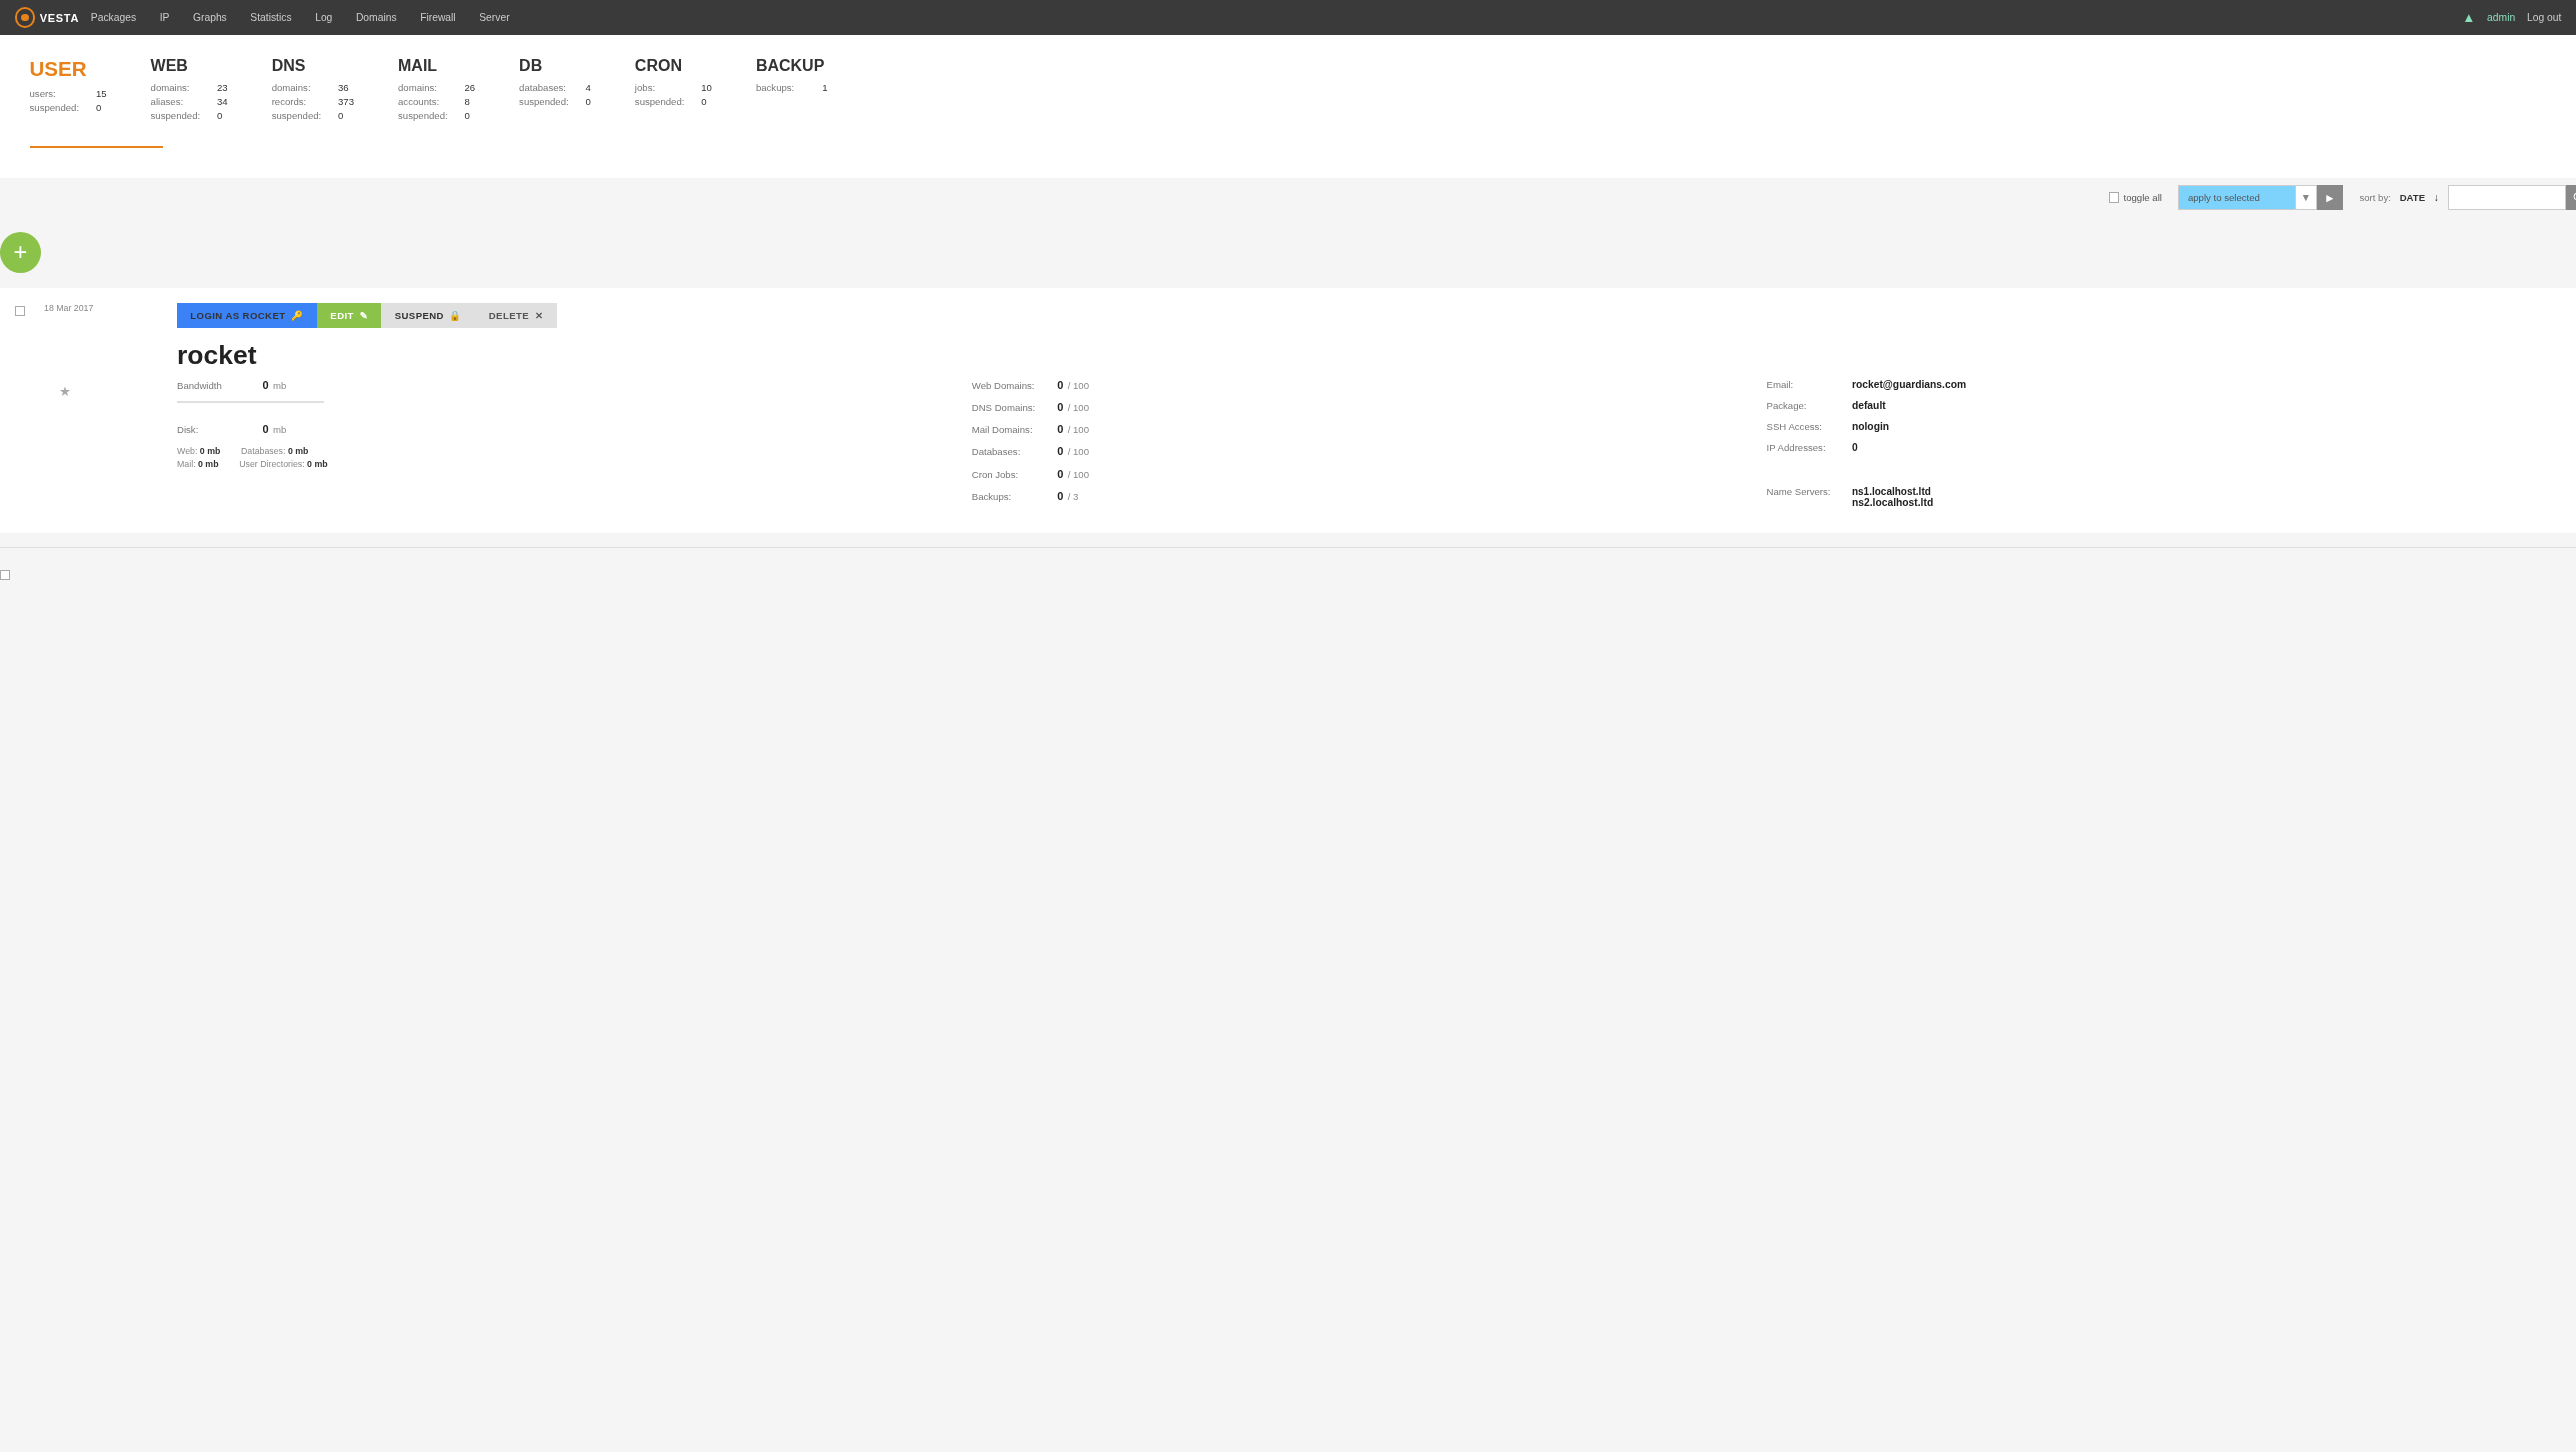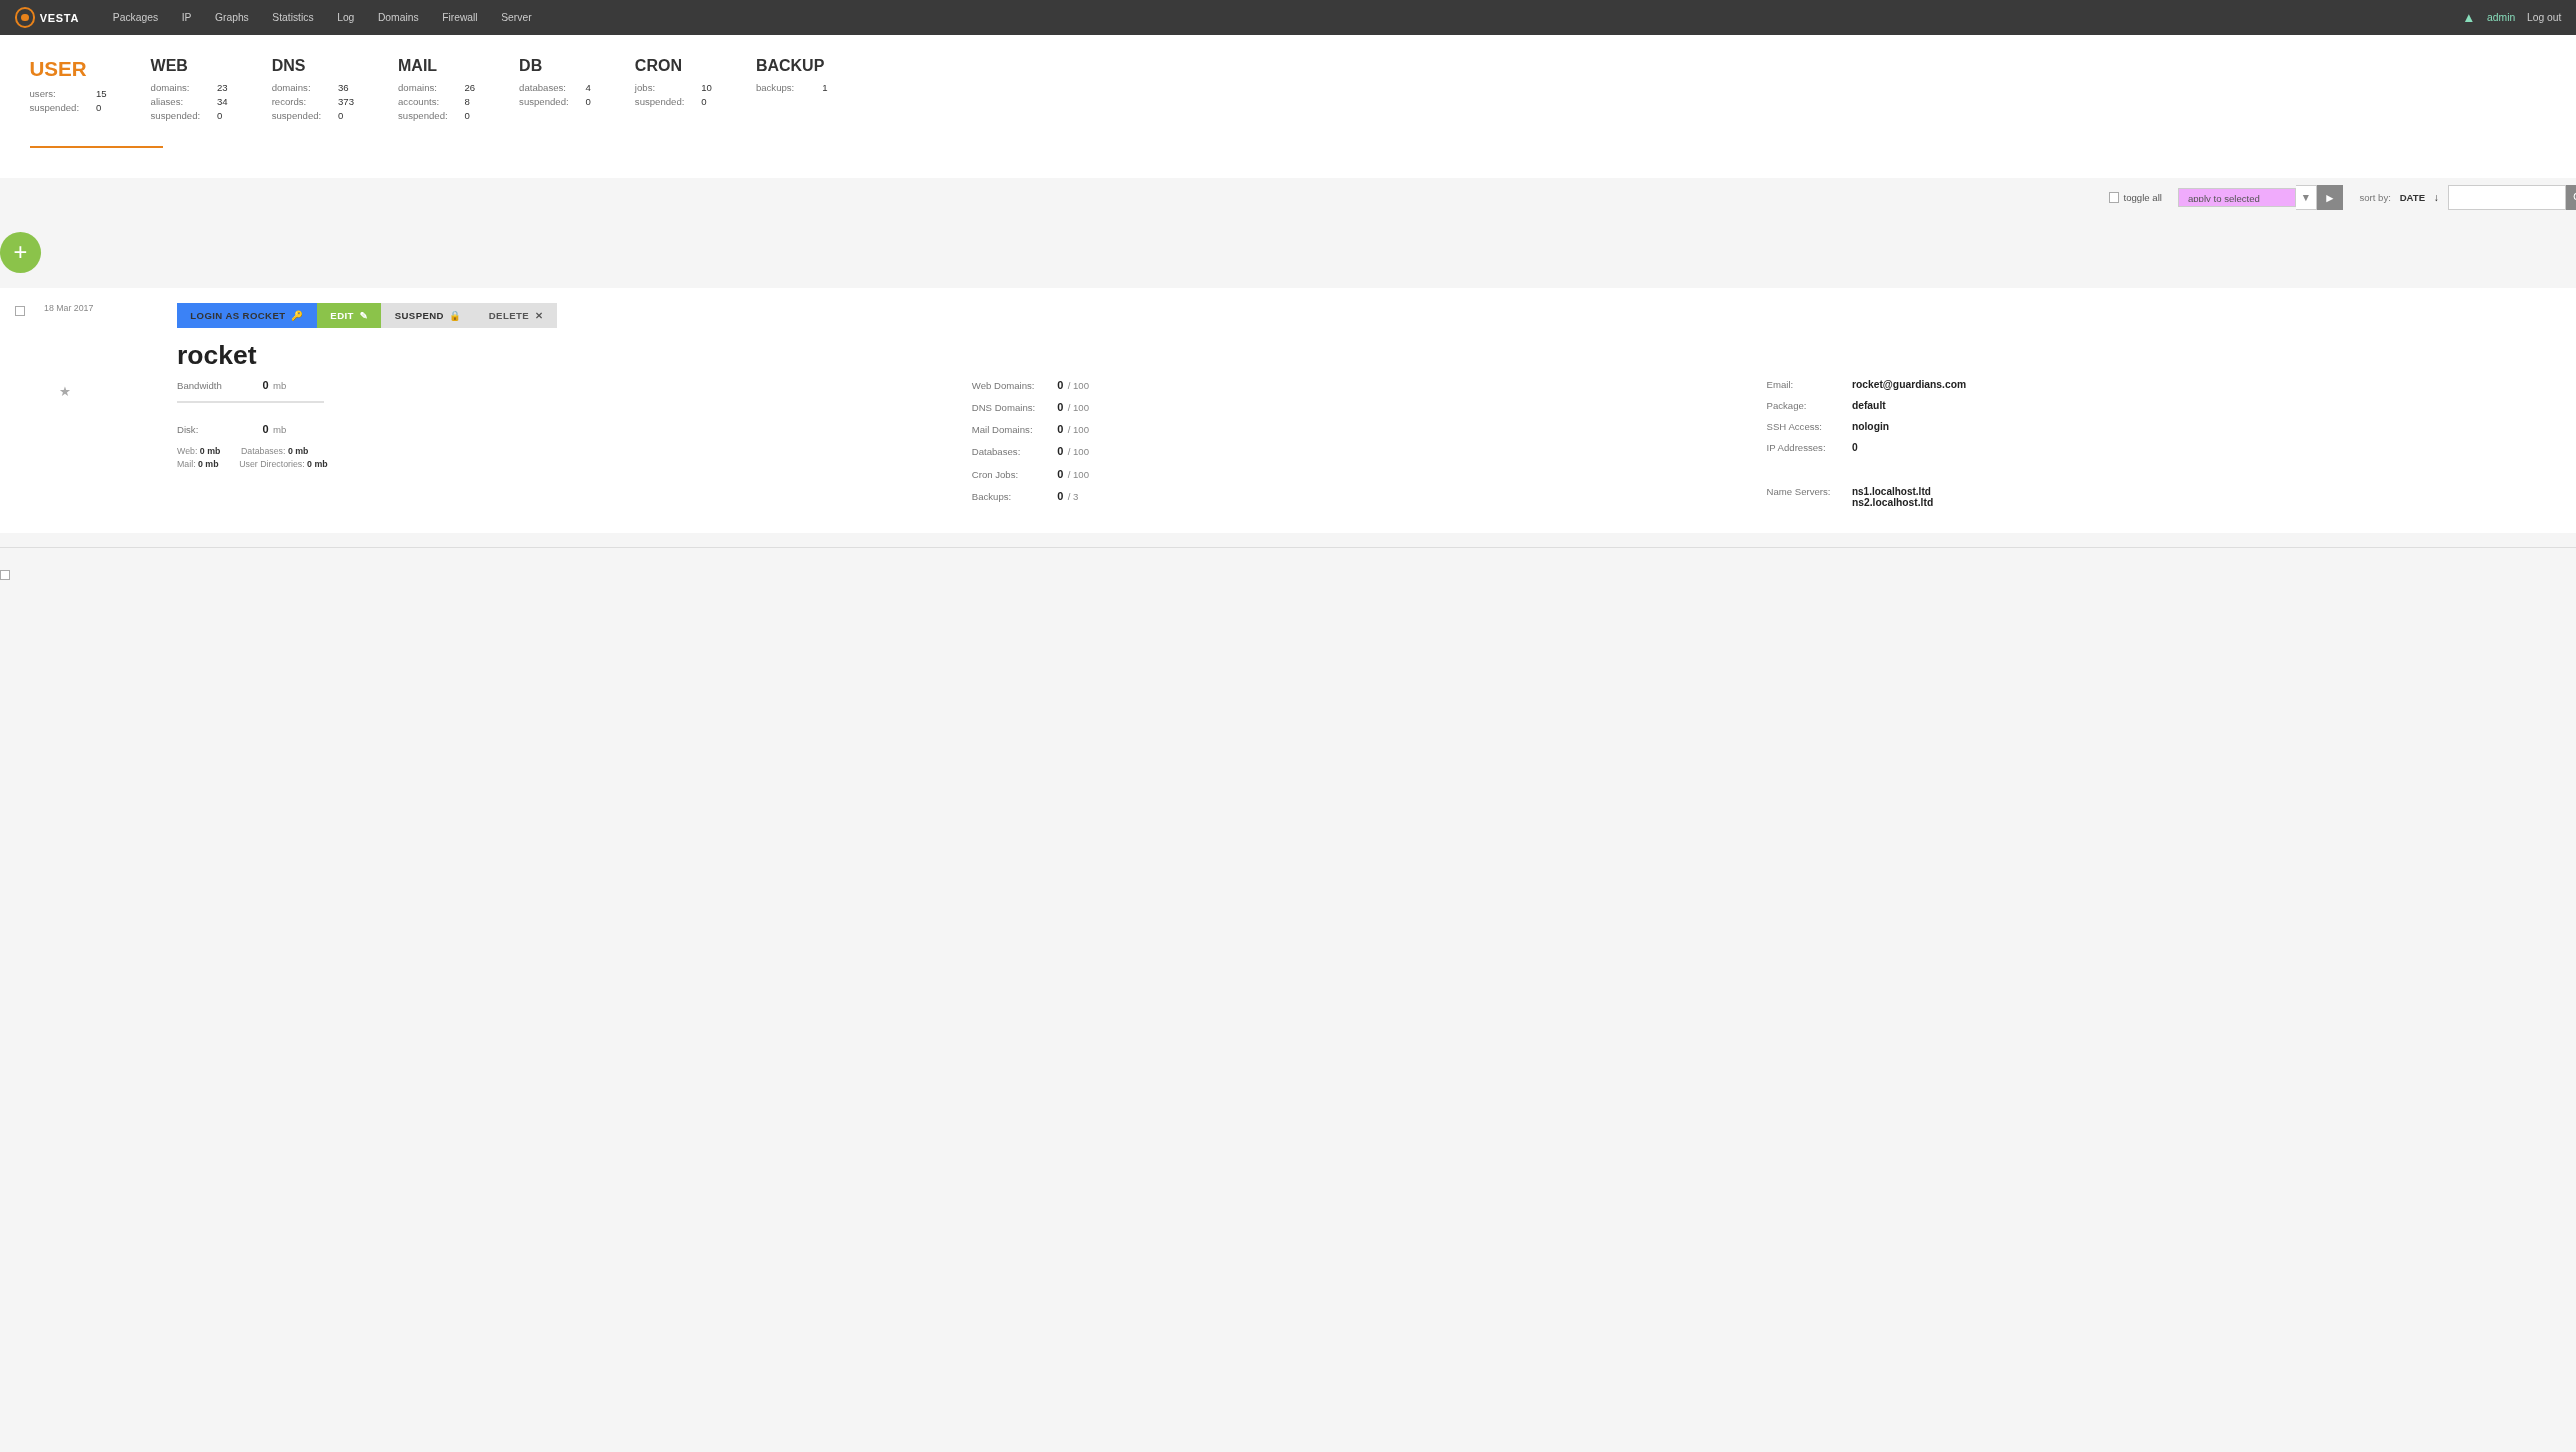--- a/index.html
+++ b/index.html
@@ -9,21 +9,20 @@
     .navbar {
       background: #3a3a3a;
       display: flex;
       align-items: center;
       padding: 0 14.7px;
       height: 35px;
     }
     .navbar-brand {
       display: flex;
       align-items: center;
-      margin-right: 22px;
     }
     .navbar-brand .logo-circle {
       width: 20.6px; height: 20.6px;
       border-radius: 50%;
       border: 2.2px solid #e8821a;
       display: inline-flex; align-items: center; justify-content: center;
       margin-right: 4.4px;
     }
     .navbar-brand .logo-inner {
       width: 7.4px; height: 7.4px;
@@ -118,29 +117,29 @@
       background: #fff;
     }
     .toggle-label { color: #555; font-size: 9.6px; }
     .apply-select-wrap {
       display: flex;
       align-items: center;
       gap: 0;
     }
     .apply-select {
       border: 0.7px solid #ccc;
-      background: #f0abfc;
+      background: #7dd3fc;
       padding: 4.4px 22px 4.4px 8.8px;
       font-size: 9.6px;
       color: #555;
       appearance: none;
       -webkit-appearance: none;
       cursor: pointer;
       min-width: 118px;
-      height: 19px;
+      height: 25px;
     }
     .apply-select-arrow {
       background: #fff;
       border: 0.7px solid #ccc;
       border-left: none;
       height: 25px;
       width: 20.6px;
       display: flex;
       align-items: center;
       justify-content: center;

